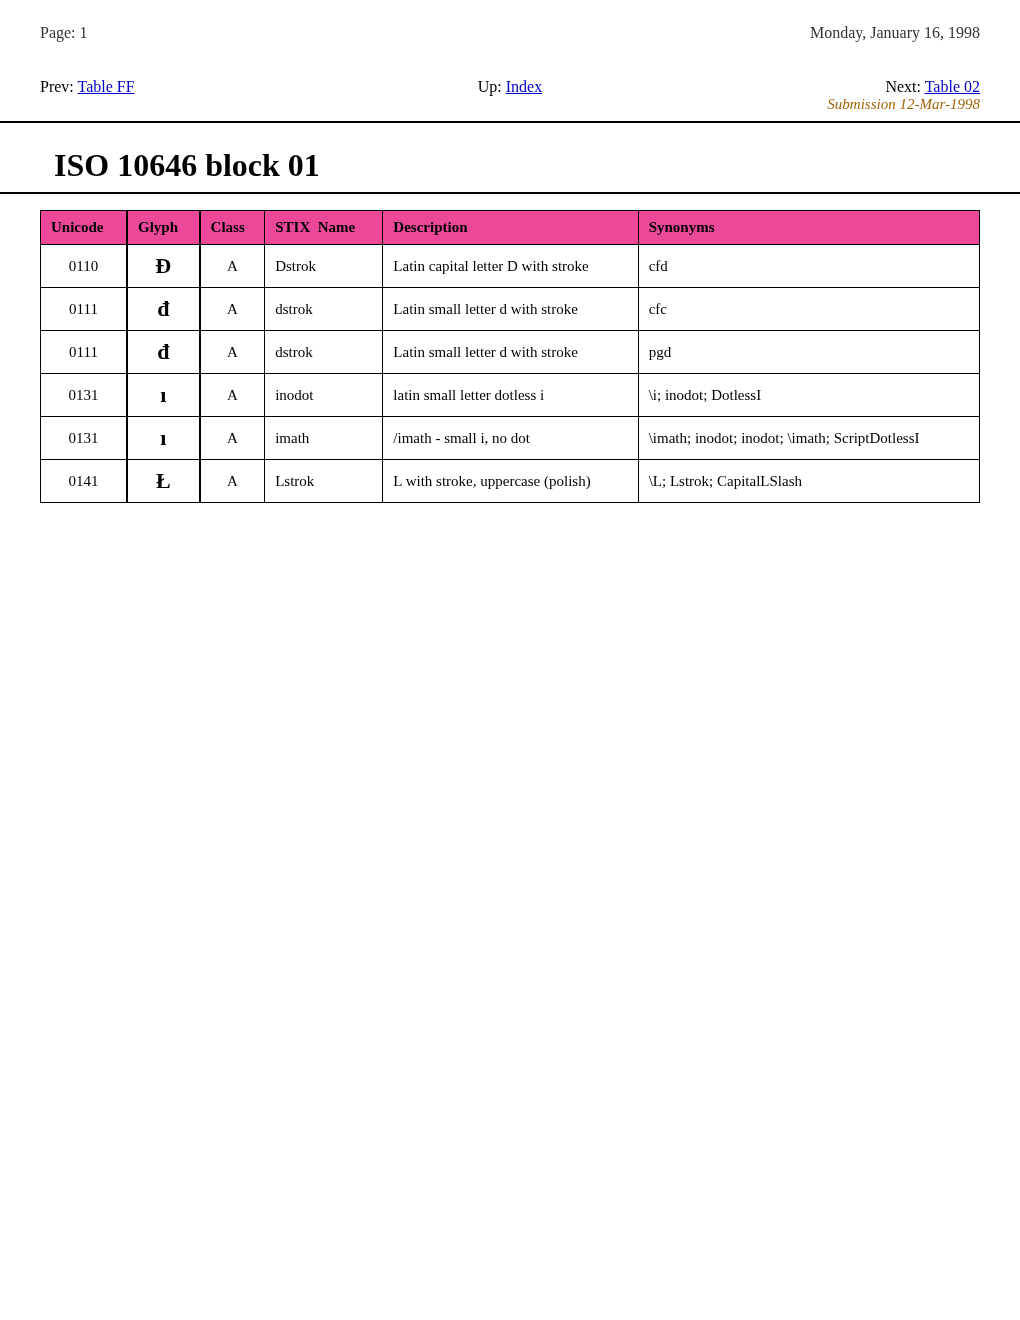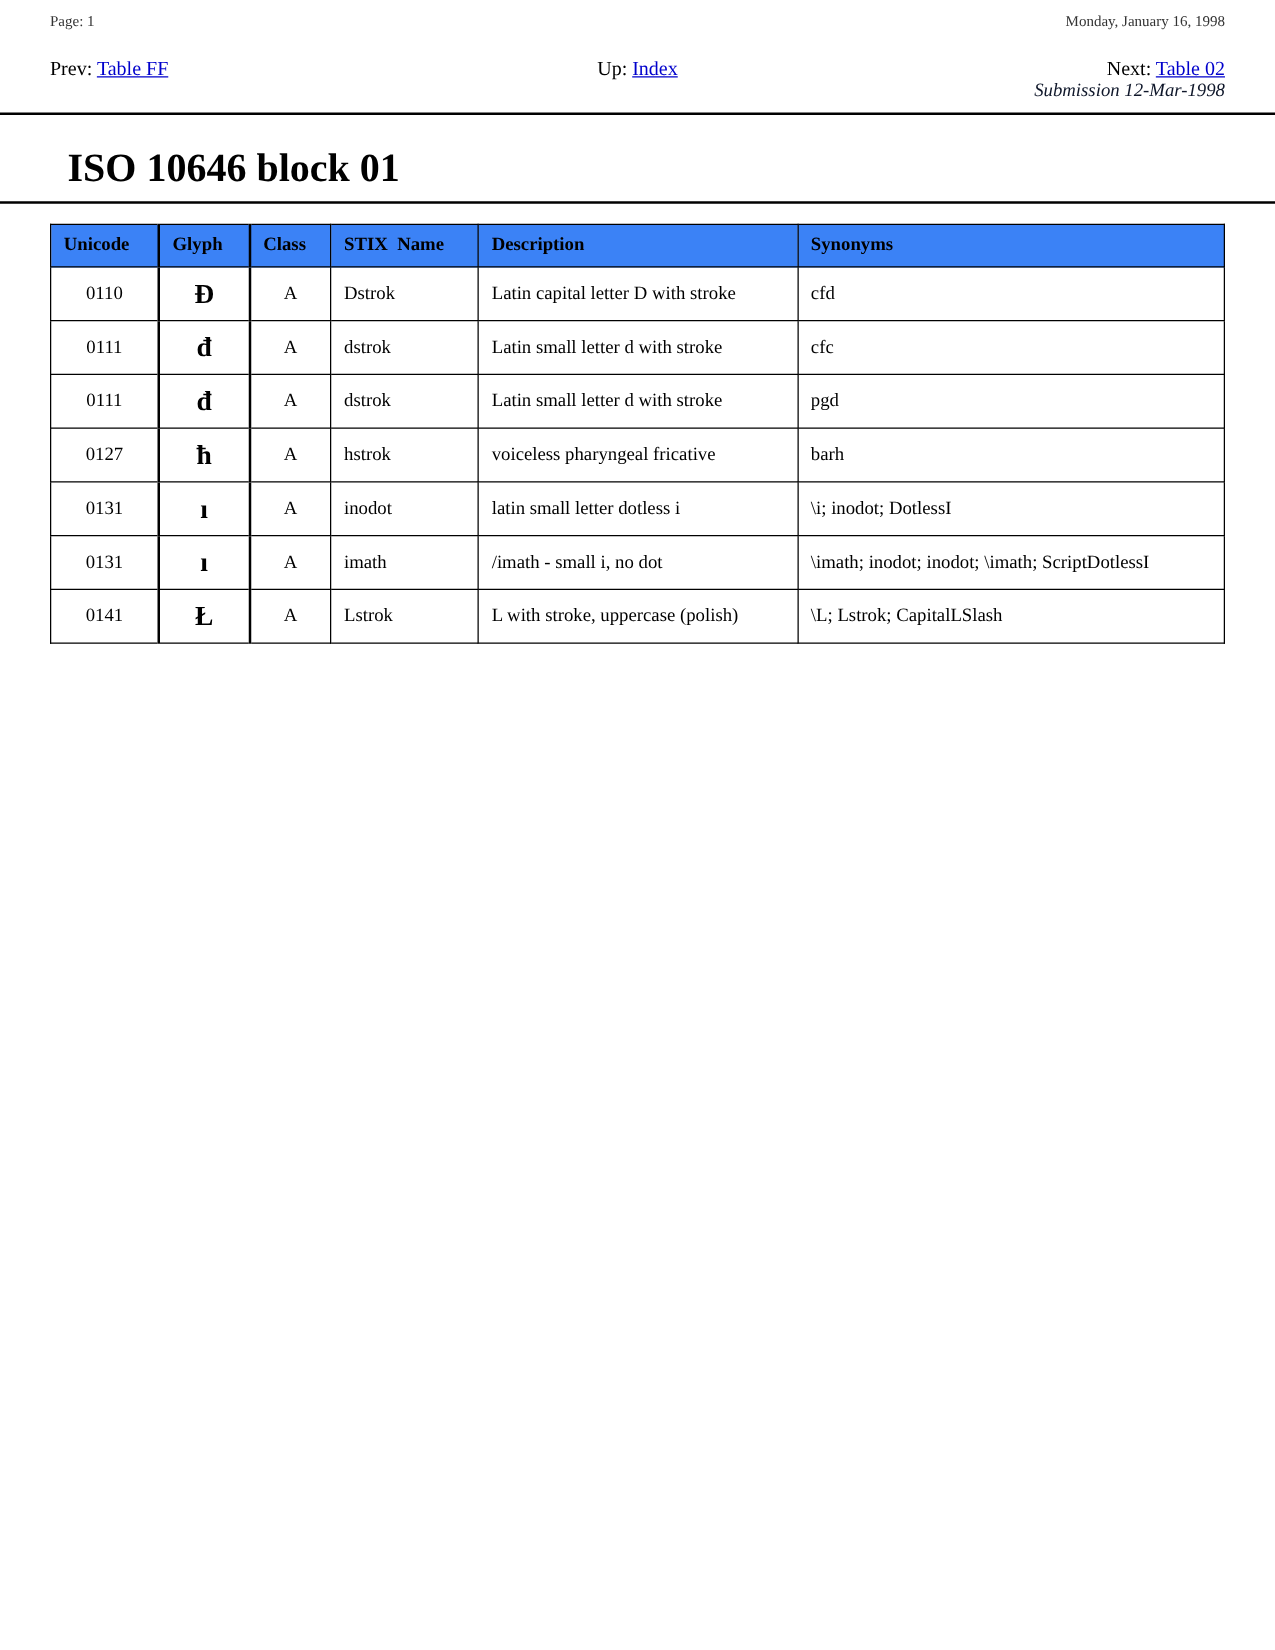--- a/index.html
+++ b/index.html
@@ -8,22 +8,22 @@
       font-size: 16px;
       background: #fff;
       color: #000;
       width: 1020px;
       min-height: 1320px;
     }
     .page-header {
       display: flex;
       justify-content: space-between;
       align-items: center;
-      padding: 10px 40px;
-      font-size: 12px;
+      padding: 24px 40px;
+      font-size: 16px;
       color: #333;
       border-bottom: none;
     }
     .nav-bar {
       display: flex;
       justify-content: space-between;
       align-items: flex-start;
       padding: 12px 40px 8px 40px;
       border-bottom: 2px solid #000;
     }
@@ -43,21 +43,21 @@
       text-align: right;
     }
     .nav-right-block {
       display: flex;
       flex-direction: column;
       align-items: flex-end;
     }
     .submission-date {
       font-style: italic;
       font-size: 15px;
-      color: #0f172a;
+      color: #a16207;
     }
     .page-title-section {
       padding: 24px 40px 8px 40px;
       border-bottom: 2px solid #000;
       margin-bottom: 0;
     }
     .page-title {
       font-size: 32px;
       font-weight: bold;
       color: #000;
@@ -71,21 +71,21 @@
       border-collapse: collapse;
       font-size: 15px;
     }
     th, td {
       border: 1px solid #000;
       padding: 8px 10px;
       vertical-align: middle;
     }
     th {
       font-weight: bold;
-      background: #3b82f6;
+      background: #ec4899;
       text-align: left;
     }
     td.unicode-col {
       text-align: center;
     }
     td.glyph-col {
       text-align: center;
       font-size: 22px;
       font-weight: bold;
       border-left: 2px solid #000;
@@ -165,28 +165,20 @@
         </tr>
         <tr>
           <td class="unicode-col">0111</td>
           <td class="glyph-col">đ</td>
           <td class="class-col">A</td>
           <td>dstrok</td>
           <td>Latin small letter d with stroke</td>
           <td>pgd</td>
         </tr>
         <tr>
-          <td class="unicode-col">0127</td>
-          <td class="glyph-col">ħ</td>
-          <td class="class-col">A</td>
-          <td>hstrok</td>
-          <td>voiceless pharyngeal fricative</td>
-          <td>barh</td>
-        </tr>
-        <tr>
           <td class="unicode-col">0131</td>
           <td class="glyph-col">ı</td>
           <td class="class-col">A</td>
           <td>inodot</td>
           <td>latin small letter dotless i</td>
           <td>\i; inodot; DotlessI</td>
         </tr>
         <tr>
           <td class="unicode-col">0131</td>
           <td class="glyph-col">ı</td>

